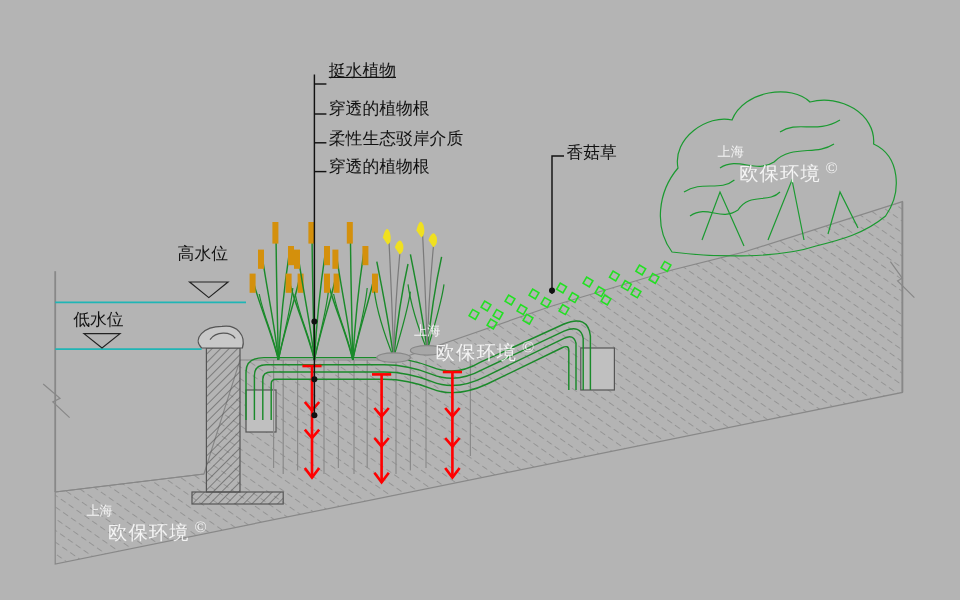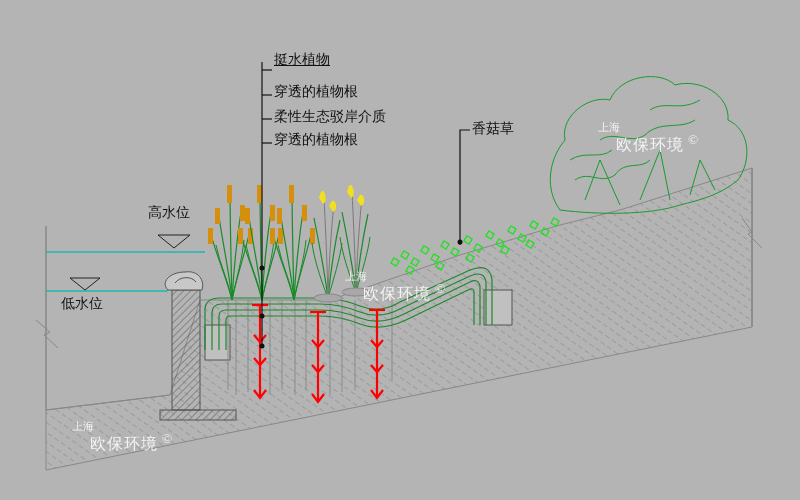--- a/index.html
+++ b/index.html
@@ -169,21 +169,21 @@
       <circle cx="460" cy="242" r="2.5"></circle>
     </g>
   </svg>
 
   <div class="label" style="left:274px;top:51px;text-decoration:underline;">挺水植物</div>
   <div class="label" style="left:274px;top:83px;">穿透的植物根</div>
   <div class="label" style="left:274px;top:108px;">柔性生态驳岸介质</div>
   <div class="label" style="left:274px;top:132px;font-family:Liberation Mono, monospace;">穿透的植物根</div>
   <div class="label" style="left:472px;top:121px;font-family:Liberation Serif, serif;">香菇草</div>
   <div class="label" style="left:148px;top:204px;">高水位</div>
-  <div class="label" style="left:61px;top:259px;margin-top:36px;">低水位</div>
+  <div class="label" style="left:61px;top:259px;">低水位</div>
 
   <div class="wm" style="left:598px;top:132px;">
     <span class="small">上海</span>
     <span class="main-t">欧保环境</span>
     <sup>©</sup>
   </div>
   <div class="wm" style="left:345px;top:281px;">
     <span class="small">上海</span>
     <span class="main-t">欧保环境</span>
     <sup>©</sup>

